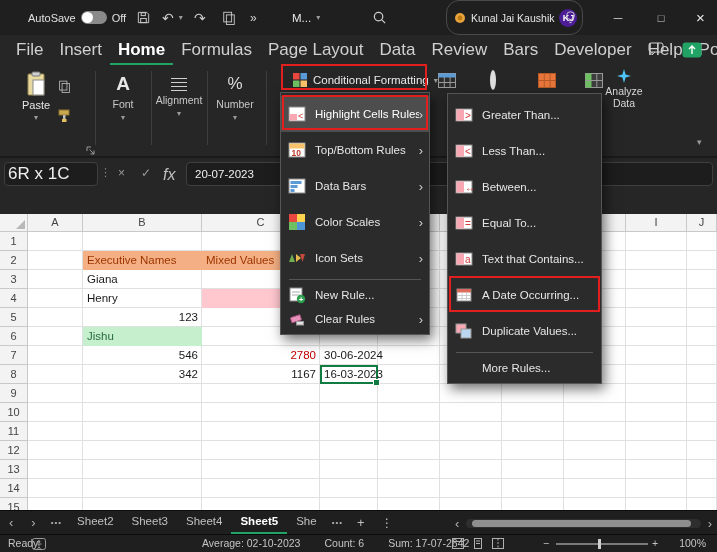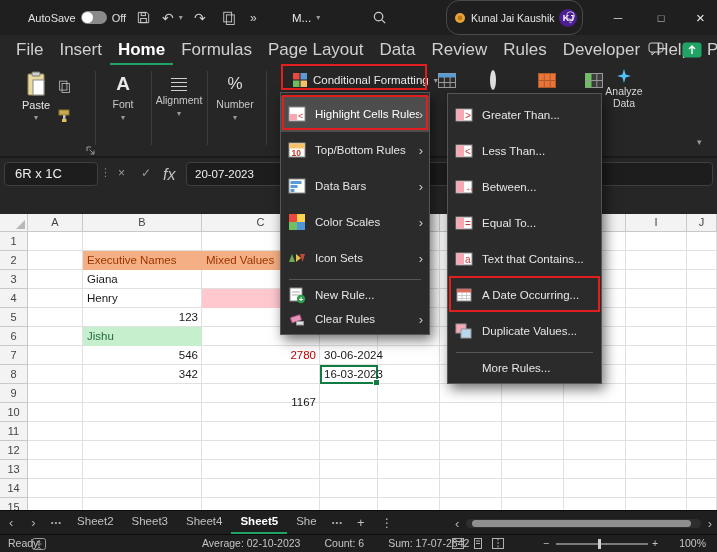--- a/index.html
+++ b/index.html
@@ -52,21 +52,21 @@
 #rib-table{position:absolute;left:438px;top:8px}
 #rib-styles{position:absolute;left:490px;top:8px}
 #rib-cells{position:absolute;left:538px;top:8px}
 #rib-edit{position:absolute;left:585px;top:8px}
 .ring{width:16px;height:16px;border:3px solid #dedede;border-radius:50%}
 #analyze{position:absolute;left:594px;top:4px;width:60px;display:flex;flex-direction:column;align-items:center;gap:2px;font-size:10.5px;color:#d8d8d8;text-align:center}
 #ribbon-collapse{position:absolute;left:697px;top:72px;color:#9a9a9a;font-size:9px}
 
 
 #formulabar{position:absolute;left:0;top:157px;width:717px;height:57px;background:#262626;border-top:1px solid #1a1a1a}
-#namebox{position:absolute;left:4px;top:4px;width:94px;height:24px;background:#1d1d1d;border:1px solid #3f3f3f;border-radius:4px;line-height:22px;padding-left:10px;font-size:13px;color:#f0f0f0}
+#namebox{position:absolute;left:4px;top:4px;width:94px;height:24px;background:#1d1d1d;border:1px solid #3f3f3f;border-radius:4px;line-height:22px;padding-left:3px;font-size:17px;color:#f0f0f0}
 #fb-dots{position:absolute;left:100px;top:8px;color:#8a8a8a;font-size:11px}
 #fb-x{position:absolute;left:118px;top:8px;color:#9a9a9a;font-size:12px}
 #fb-check{position:absolute;left:141px;top:8px;color:#9a9a9a;font-size:12px}
 #fb-fx{position:absolute;left:163px;top:8px;color:#c0c0c0;font-style:italic;font-size:16px}
 #fb-input{position:absolute;left:186px;right:4px;top:4px;height:24px;background:#1d1d1d;border:1px solid #3f3f3f;border-radius:4px;line-height:22px;padding-left:8px;font-size:11.5px;color:#f0f0f0}
 
 
 #grid{position:absolute;left:0;top:214px;width:717px;height:296px;background:#fff;overflow:hidden}
 .gh{position:absolute;top:0;height:18px;background:#F3F3F3;border-right:1px solid #C9C9C9;border-bottom:1px solid #C9C9C9;color:#444;font-size:11px;text-align:center;line-height:17px;z-index:3}
 .tri{position:absolute;right:2px;bottom:2px;width:0;height:0;border-left:9px solid transparent;border-bottom:9px solid #b8b8b8}
@@ -200,21 +200,21 @@
 
   <div id="menubar">
     <div id="menu-tabs" style="display:flex">
         <div class="mtab">File</div>
         <div class="mtab">Insert</div>
         <div class="mtab active">Home</div>
         <div class="mtab">Formulas</div>
         <div class="mtab">Page Layout</div>
         <div class="mtab">Data</div>
         <div class="mtab">Review</div>
-        <div class="mtab">Rules</div>
+        <div class="mtab">Bars</div>
         <div class="mtab">Developer</div>
         <div class="mtab">Help</div>
         <div class="mtab">Power Pivot</div>
       </div>
   </div>
   <div id="mb-comment"><svg width="16" height="14" viewBox="0 0 16 14">
         <rect x="1" y="1" width="14" height="9" rx="2" fill="none" stroke="#cfcfcf"></rect>
         <path d="M4 10 l0 3 3-3" fill="none" stroke="#cfcfcf"></path>
       </svg></div>
   <div id="mb-share"><svg width="20" height="16" viewBox="0 0 20 16">
@@ -370,21 +370,21 @@
       <div class="cell orange" style="left: 83px; top: 37px; width: 119px;">Executive Names</div>
       <div class="cell " style="left: 83px; top: 56px; width: 119px;">Giana</div>
       <div class="cell " style="left: 83px; top: 75px; width: 119px;">Henry</div>
       <div class="cell pink" style="left: 202px; top: 75px; width: 118px;"></div>
       <div class="cell num" style="left: 83px; top: 94px; width: 119px;">123</div>
       <div class="cell green" style="left: 83px; top: 113px; width: 119px;">Jishu</div>
       <div class="cell num" style="left: 83px; top: 132px; width: 119px;">546</div>
       <div class="cell num red" style="left: 202px; top: 132px; width: 118px;">2780</div>
       <div class="cell " style="left: 320px; top: 132px; width: 58px;">30-06-2024</div>
       <div class="cell num" style="left: 83px; top: 151px; width: 119px;">342</div>
-      <div class="cell num" style="left: 202px; top: 151px; width: 118px; margin-top: 28px;">1167</div>
+      <div class="cell num" style="left: 202px; top: 151px; width: 118px;">1167</div>
       <div class="cell selected" style="left: 320px; top: 151px; width: 58px;">16-03-2023</div>
     </div>
 
   <div class="menu" id="cf-menu">
       <div class="mi hl">
         <div class="ic">
           <svg viewBox="0 0 18 18">
             <rect x="1" y="2" width="16" height="14" fill="#fff" stroke="#8a8a8a"></rect>
             <rect x="1.5" y="9" width="7.5" height="6.5" fill="#F7A8B2"></rect>
             <text x="10" y="14" font-size="9" fill="#D03A3A">&lt;</text>

